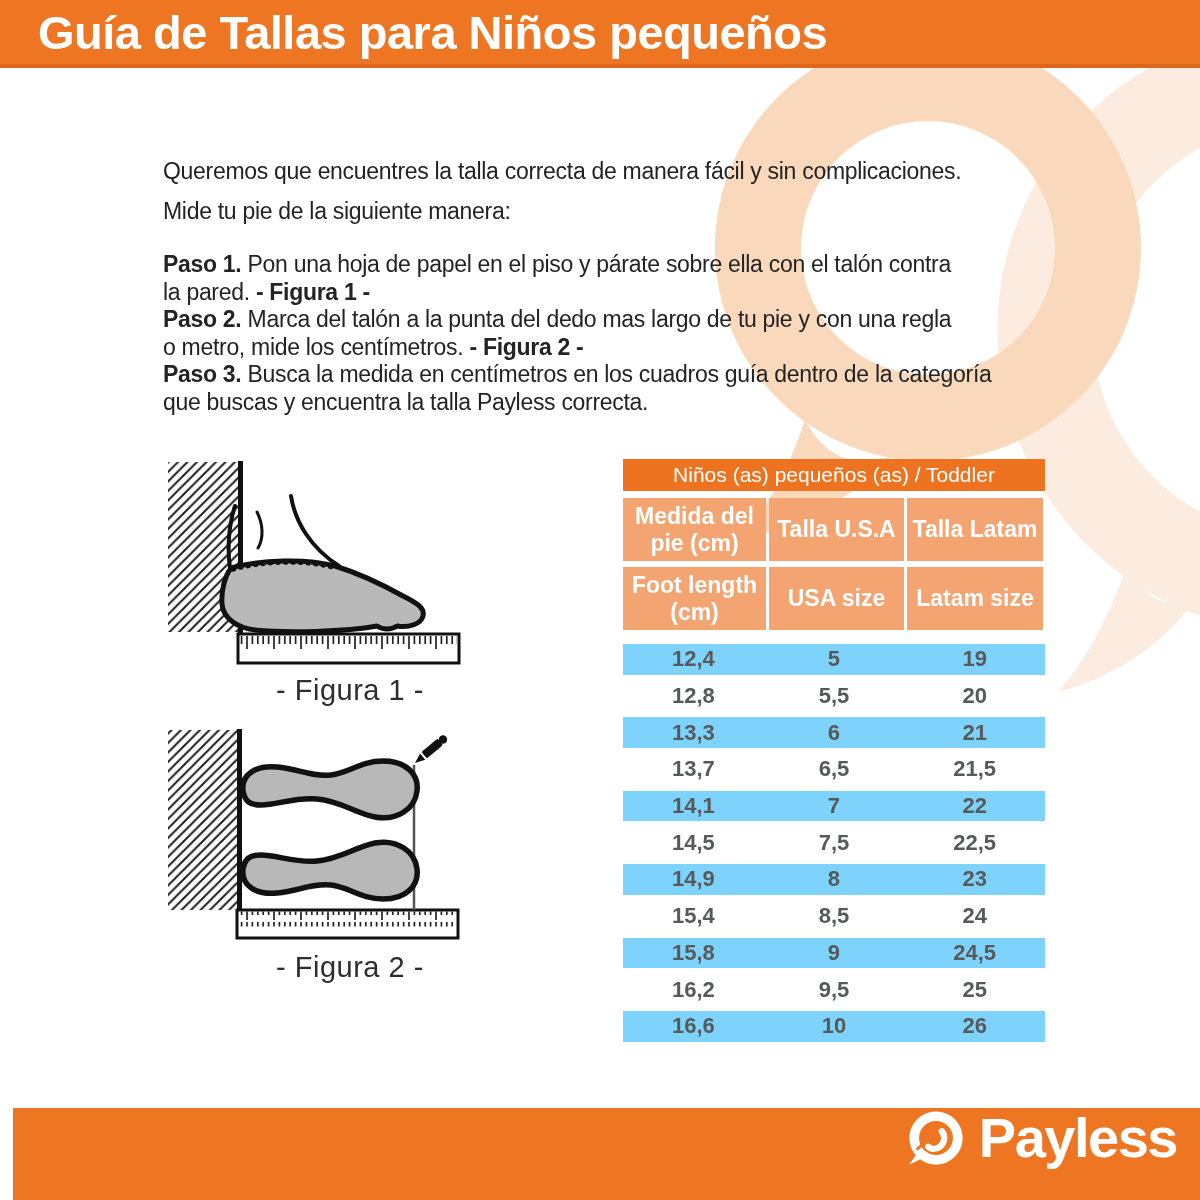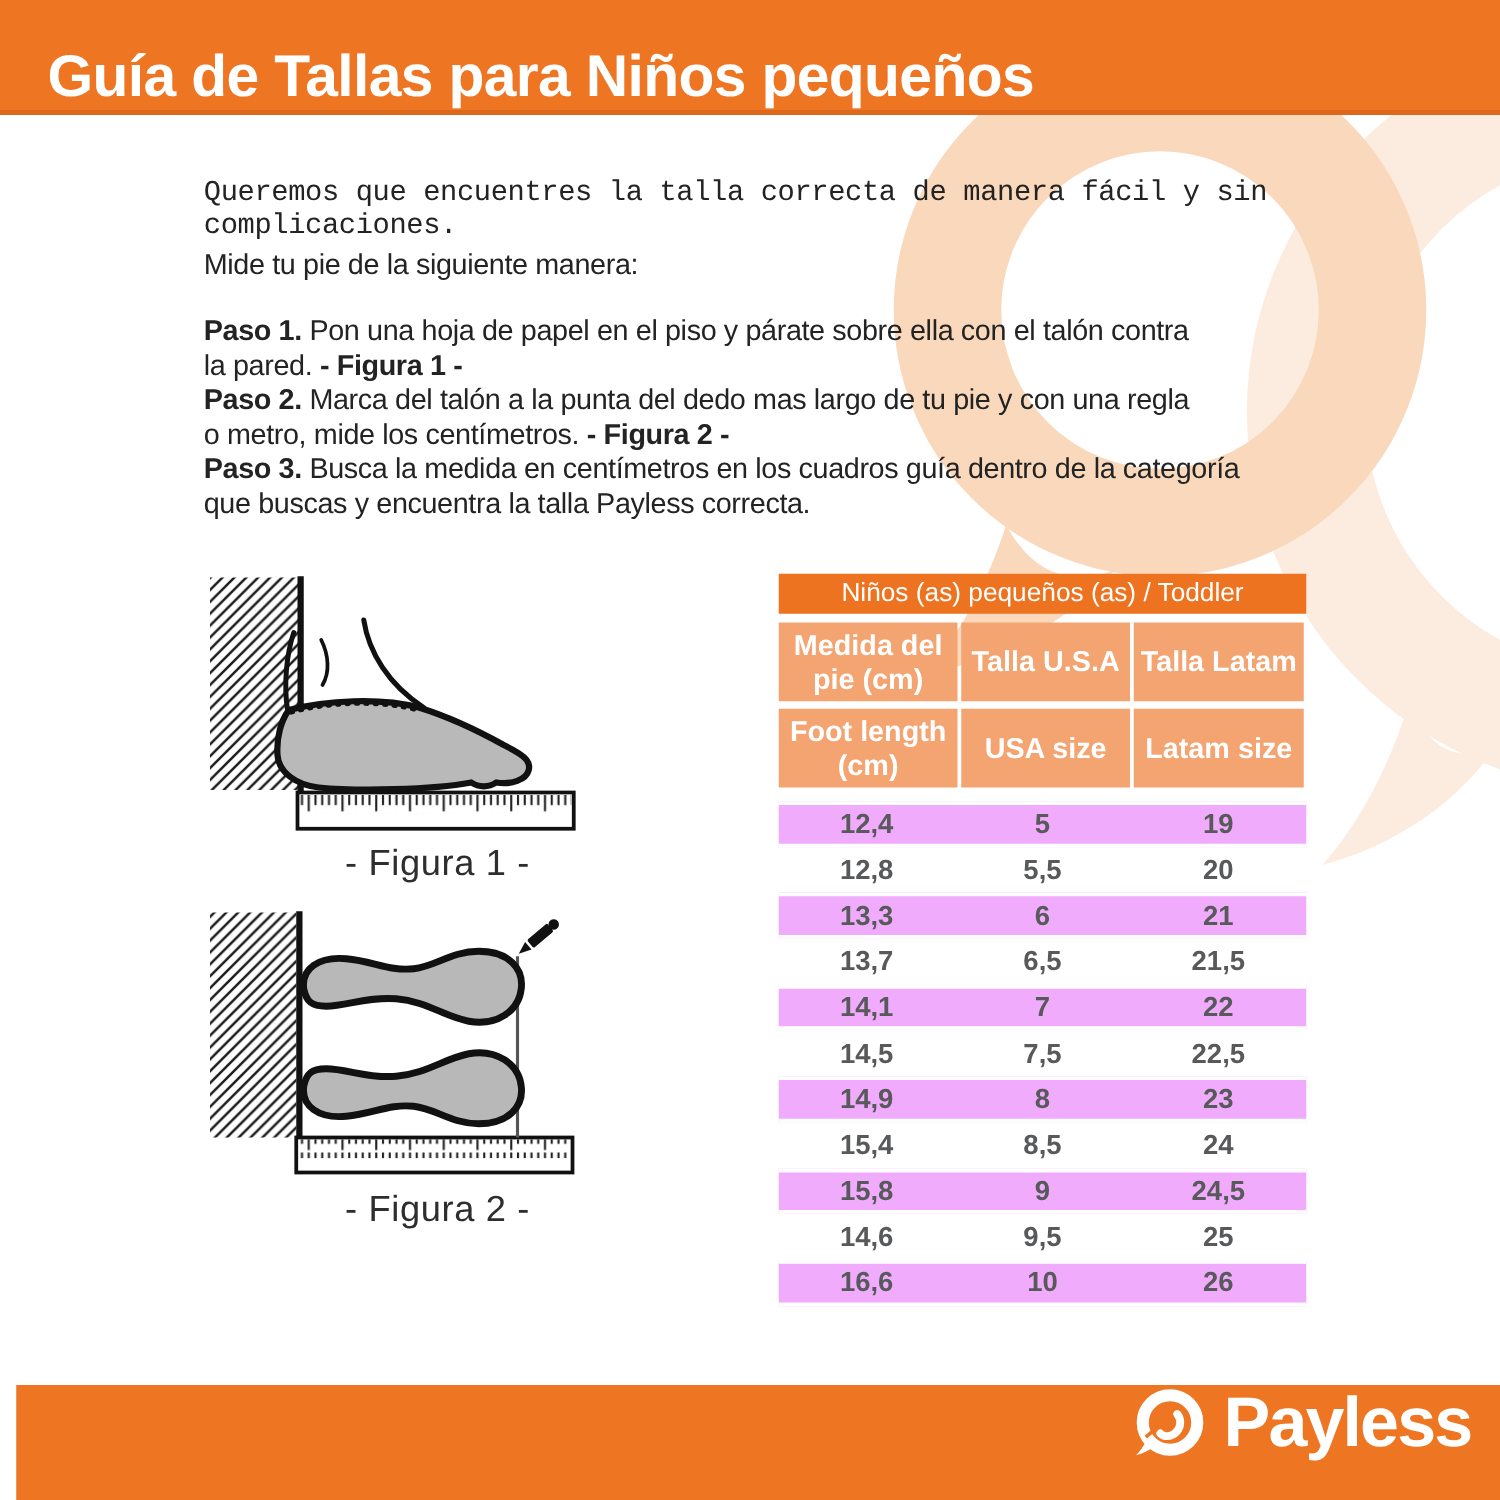--- a/index.html
+++ b/index.html
@@ -1,31 +1,31 @@
 <!DOCTYPE html>
 <html><head>
 <meta charset="utf-8">
 <style>
   html,body{margin:0;padding:0;background:#fff;}
   #canvas{position:relative;width:1200px;height:1200px;overflow:hidden;background:#ffffff;
           font-family:"Liberation Sans",sans-serif;}
   
   #watermark{position:absolute;left:0;top:0;width:1200px;height:1200px;z-index:0;pointer-events:none;}
   
-  .header{position:absolute;top:0;left:0;width:1200px;height:92px;background:#ee7623;
-          border-bottom:4px solid #dd671b;box-sizing:border-box;display:flex;align-items:flex-end;
+  .header{position:absolute;top:0;left:0;width:1200px;height:68px;background:#ee7623;
+          border-bottom:4px solid #dd671b;box-sizing:border-box;display:flex;align-items:center;
           padding-left:38px;z-index:3;}
   .header .title{color:#fff;font-size:47px;font-weight:700;letter-spacing:-0.5px;}
   .footer{position:absolute;top:1108px;left:13px;width:1200px;height:92px;background:#ee7623;
           display:flex;align-items:flex-start;justify-content:flex-end;box-sizing:border-box;
           padding-right:36px;gap:12px;z-index:3;}
   .footer .wordmark{color:#fff;font-size:56px;font-weight:700;letter-spacing:-1.5px;transform:translateY(-3px);}
   
   .txt{position:absolute;color:#232323;font-size:23px;letter-spacing:-0.3px;z-index:2;}
-  #intro1{left:163px;top:141px;width:920px;font-family:Liberation Mono, monospace;}
+  #intro1{left:163px;top:158px;width:920px;}
   #intro2{left:163px;top:198px;width:920px;}
   #steps{left:163px;top:251px;width:930px;line-height:27.6px;}
   #steps div{white-space:nowrap;}
   
   .figure{position:absolute;width:300px;z-index:2;}
   #fig1{left:165px;top:456px;}
   #fig2{left:165px;top:727px;}
   .fig-caption{margin-top:2px;padding-left:70px;width:230px;text-align:center;
                font-size:29px;color:#2e2e2e;letter-spacing:0.5px;}
   
@@ -33,21 +33,21 @@
   .tbl-banner{height:32px;background:#ed7320;color:#fff;font-weight:400;font-size:21px;
               display:flex;align-items:center;justify-content:center;}
   .tbl-hdr{display:grid;grid-template-columns:143px 135px 136px;column-gap:3px;}
   .tbl-hdr.r1{margin-top:7px;}
   .tbl-hdr.r2{margin-top:6px;border-radius:31px;}
   .tbl-hdr .cell{background:#f3a471;color:#fff;font-weight:700;font-size:23px;height:63px;
                  display:flex;align-items:center;justify-content:center;text-align:center;line-height:1.15;}
   .tbl-rows{margin-top:11px;}
   .tbl-row{display:grid;grid-template-columns:repeat(3,1fr);height:36.7px;box-sizing:border-box;
            align-items:center;text-align:center;font-weight:700;font-size:22px;color:#58595b;}
-  .tbl-row.odd{background:#f0abfc;border-top:3px solid #fff;border-bottom:3px solid #fff;}
+  .tbl-row.odd{background:#7dd3fc;border-top:3px solid #fff;border-bottom:3px solid #fff;}
   .tbl-row.even{background:#ffffff;}
 </style>
 </head>
 <body>
 
 <div id="canvas">
 
   <svg id="watermark" viewBox="0 0 1200 1200" xmlns="http://www.w3.org/2000/svg">
     <circle cx="1300" cy="330" r="255" fill="none" stroke="#fcecdf" stroke-width="95"></circle>
     <path d="M 1128,560 C 1112,612 1088,658 1058,692 C 1118,676 1168,640 1196,598 C 1160,612 1140,594 1128,560 Z" fill="#fcecdf"></path>
@@ -178,21 +178,21 @@
           <div>15,4</div>
           <div>8,5</div>
           <div>24</div>
         </div>
         <div class="tbl-row odd">
           <div>15,8</div>
           <div>9</div>
           <div>24,5</div>
         </div>
         <div class="tbl-row even">
-          <div>14,6</div>
+          <div>16,2</div>
           <div>9,5</div>
           <div>25</div>
         </div>
         <div class="tbl-row odd">
           <div>16,6</div>
           <div>10</div>
           <div>26</div>
         </div>
       </div>
   </div>

